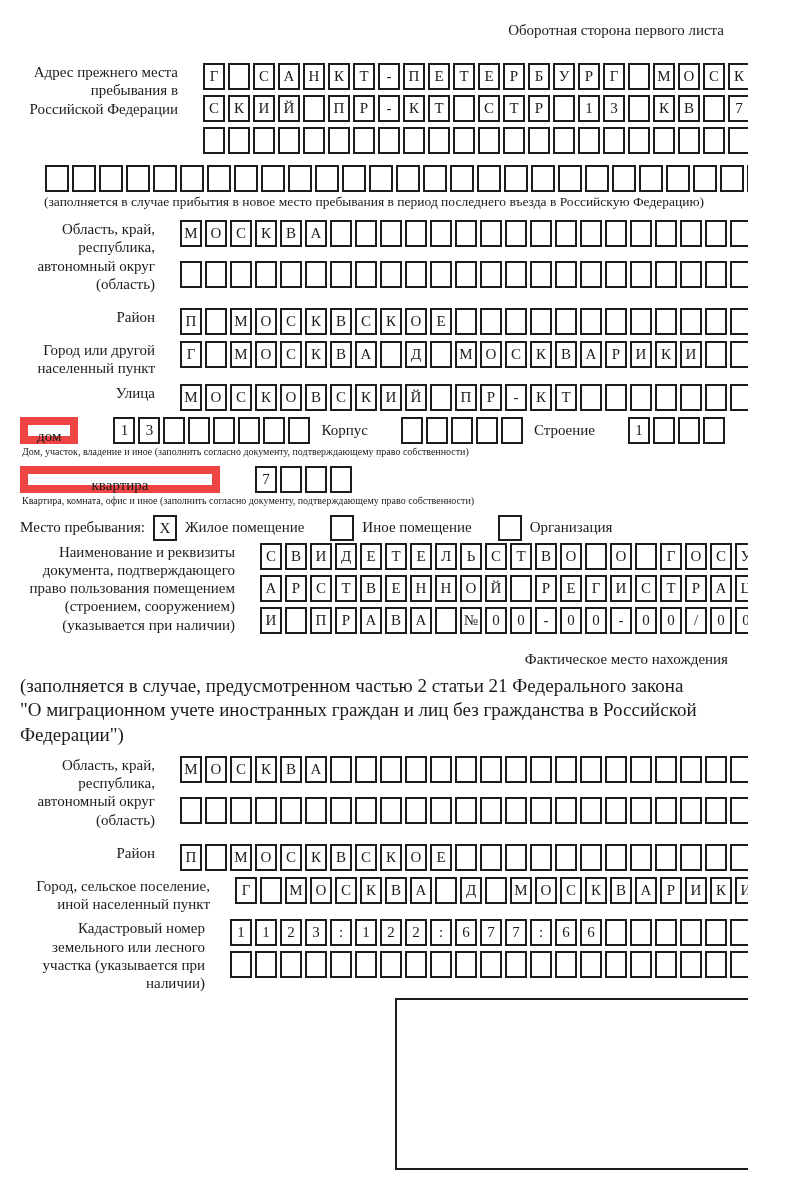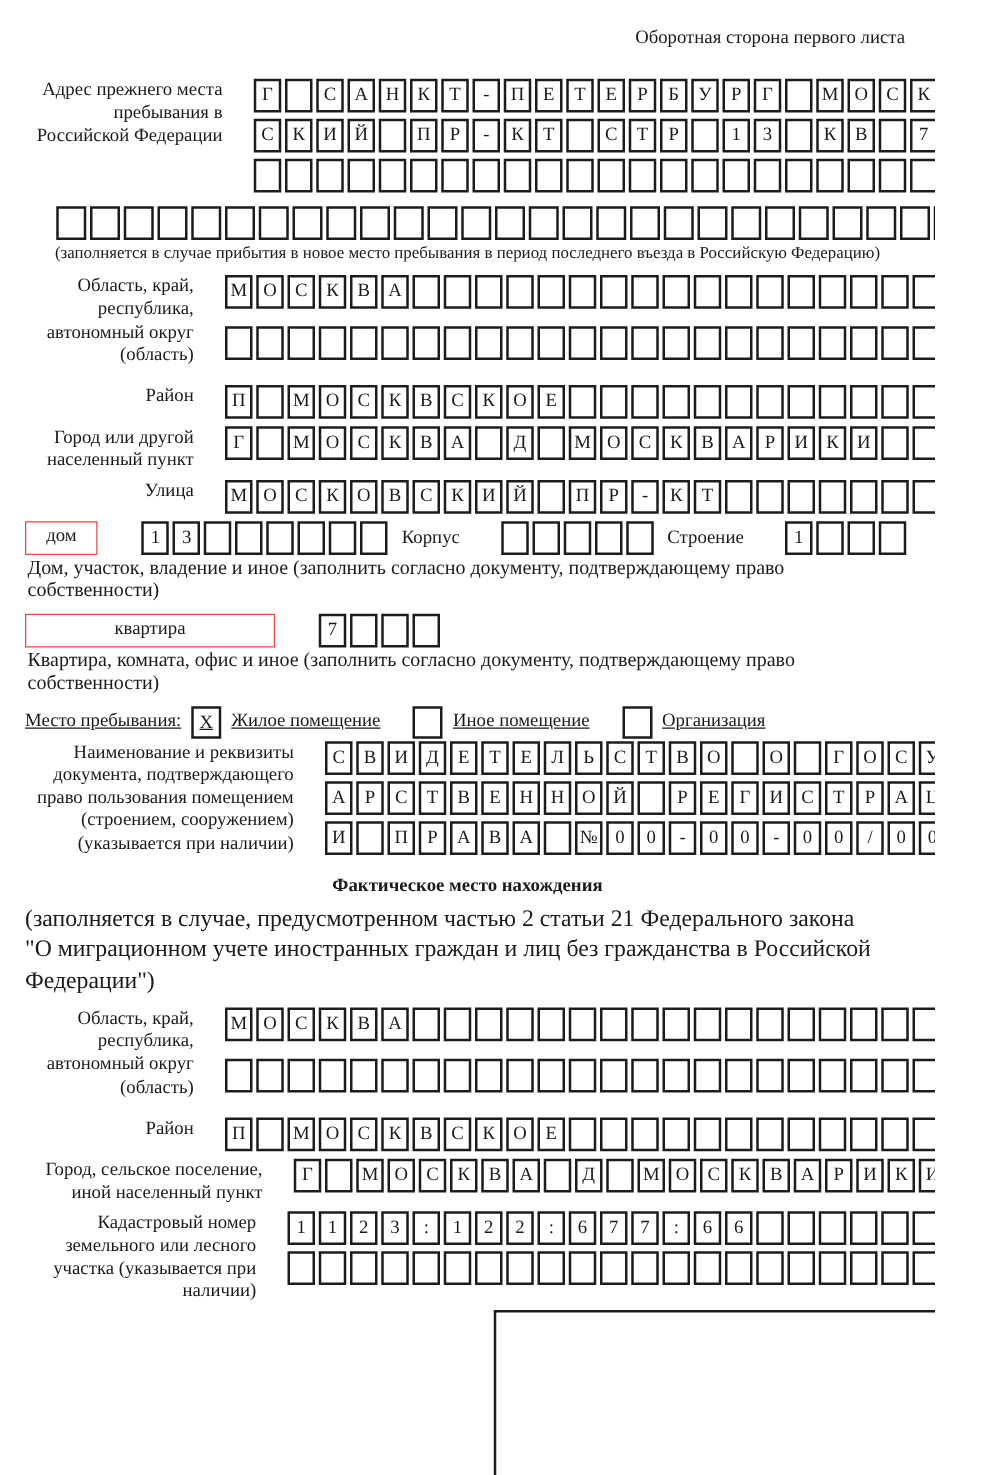--- a/index.html
+++ b/index.html
@@ -10,29 +10,29 @@
   .lbl{font-size:15px;line-height:1.22;flex:0 0 auto;text-align:right;}
   .w158{width:158px;} .w135{width:135px;} .w215{width:215px;} .w185{width:185px;} .w190{width:190px;}
   .gcol{display:flex;flex-direction:column;}
   .g5>.grid{margin-bottom:5px;} .g14>.grid{margin-bottom:14px;}
   .grid{white-space:nowrap;line-height:0;padding-left:25px;}
   .cell{display:inline-block;width:18px;height:23px;border:2px solid #1c1c1c;margin-right:3px;
     text-align:center;font-size:15px;line-height:23px;vertical-align:top;background:#fff;}
   .wide .cell{width:20px;}
   .note{font-size:13.5px;text-align:center;margin:2px 0 10px 0;}
   .sect-title{font-size:16px;font-weight:bold;text-align:center;margin:6px 0 10px 0;}
-  .sub-title{font-size:15px;font-weight:bold;text-align:center;margin:12px 0 6px 0;}
+  .sub-title{font-size:15px;font-weight:normal;text-align:right;margin:12px 0 6px 0;}
   .cnote{font-size:19px;text-align:left;line-height:1.3;margin:0 0 8px 0;}
-  .fieldbox{display:inline-block;box-sizing:border-box;height:27px;border:1px solid #ef4444;
+  .fieldbox{display:inline-block;box-sizing:border-box;height:27px;border:8px solid #ef4444;
     text-align:center;font-size:15px;line-height:23px;margin-right:10px;}
   .bw175{width:172px;} .bw200{width:200px;}
   .inl{font-size:15px;line-height:27px;margin:0 8px;}
   .domrow,.kvrow{align-items:center;margin:4px 0 2px 0;}
-  .smallnote{font-size:16px;margin:1px 0 9px 2px;}
-  .stay{align-items:center;margin:4px 0 2px 0;text-decoration:underline;}
+  .smallnote{font-size:10px;margin:1px 0 9px 2px;}
+  .stay{align-items:center;margin:4px 0 2px 0;}
   .slbl{font-size:15px;margin-right:8px;}
   .sopt{font-size:15px;margin:0 26px 0 8px;}
   .cbox{display:inline-block;width:20px;height:22px;border:2px solid #1c1c1c;text-align:center;
     font-size:15px;line-height:22px;}
   .staynote{font-size:13.5px;margin:2px 0 10px 170px;}
   .markbox{box-sizing:border-box;width:356px;height:172px;border:2px solid #1c1c1c;
     margin:6px 0 6px 375px;}
 </style>
 </head>
 <body>

